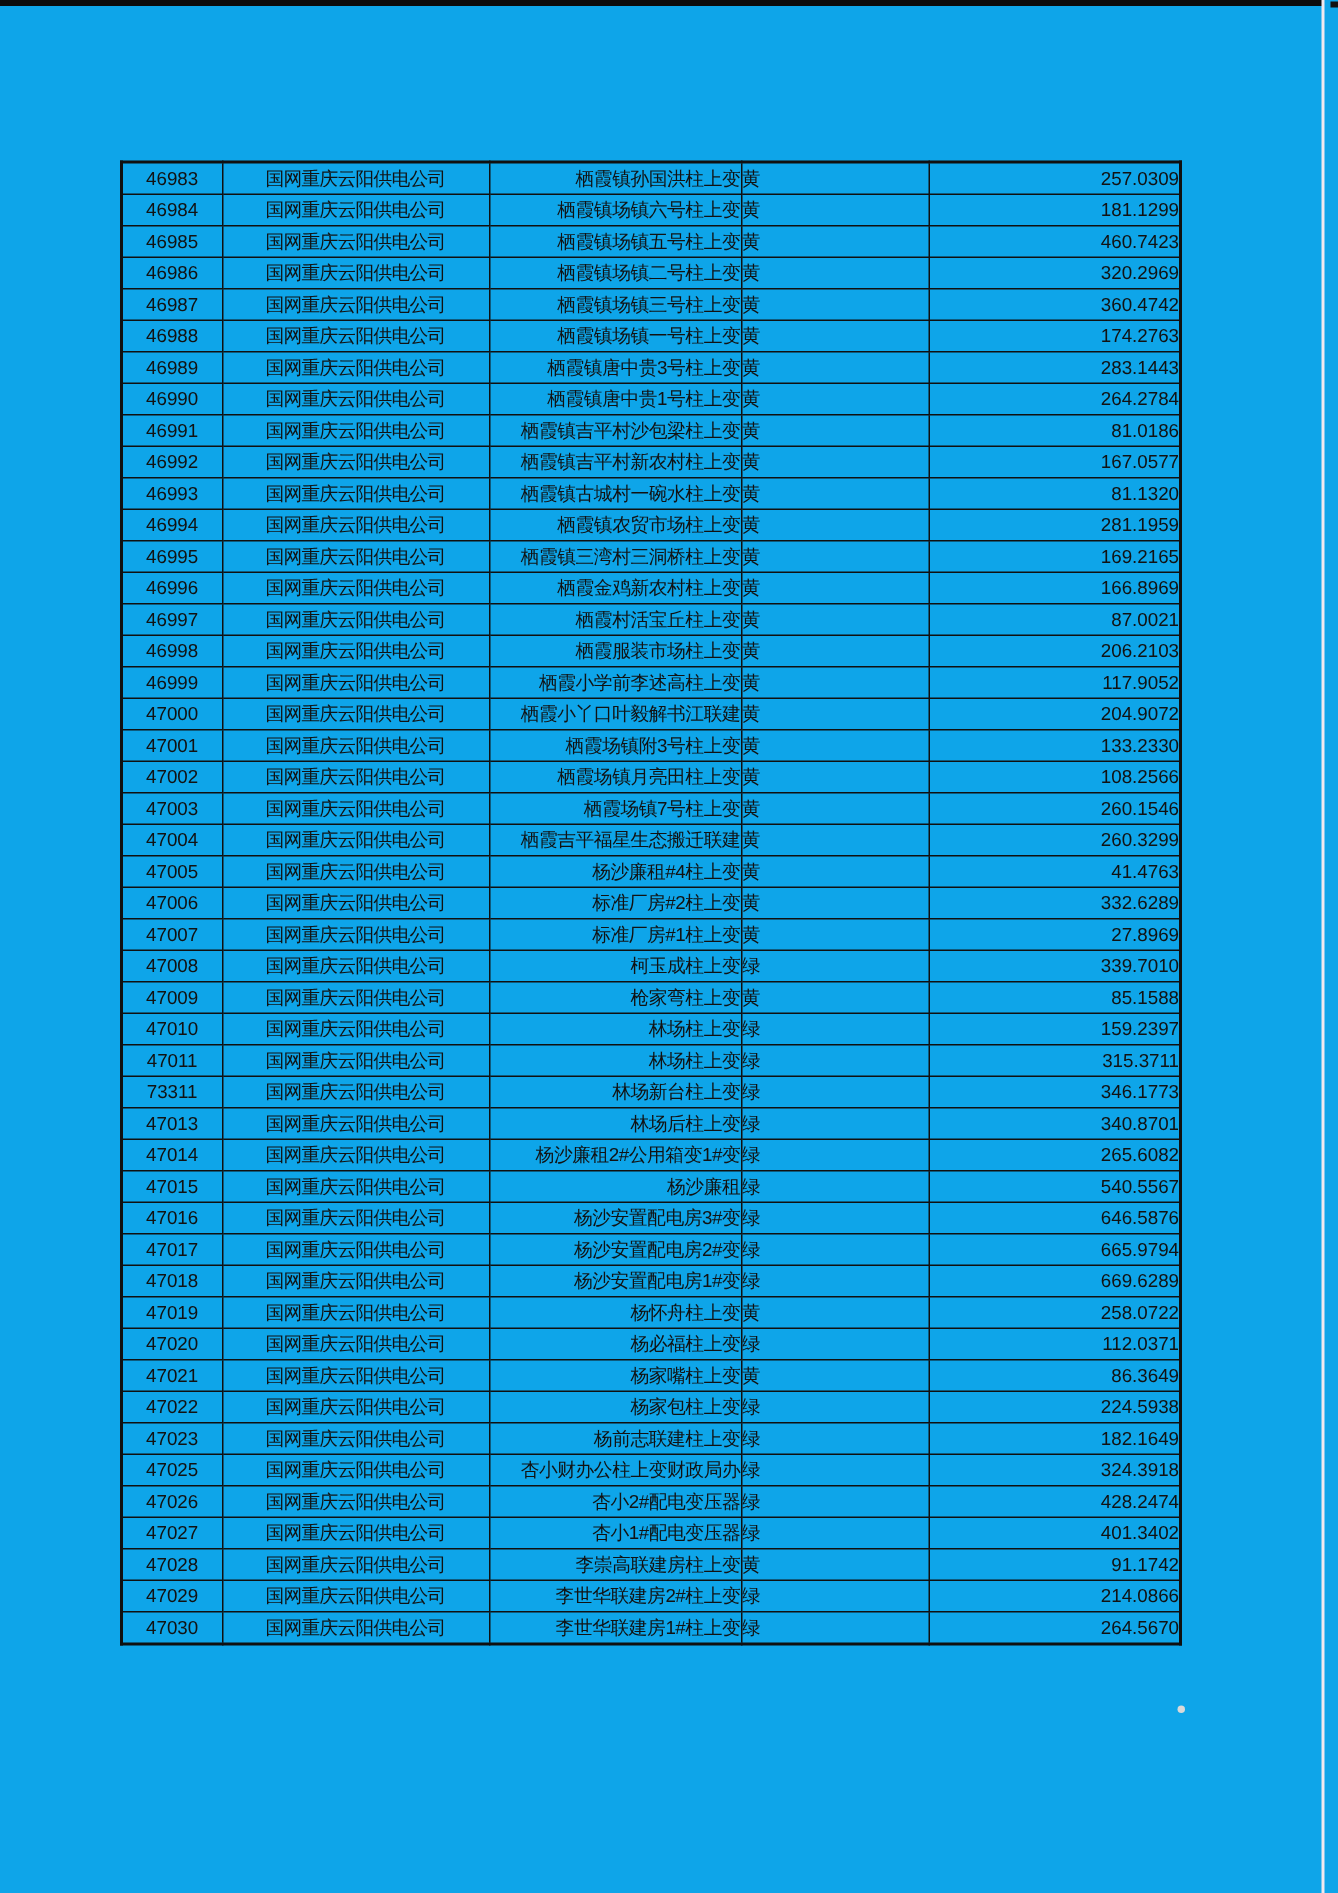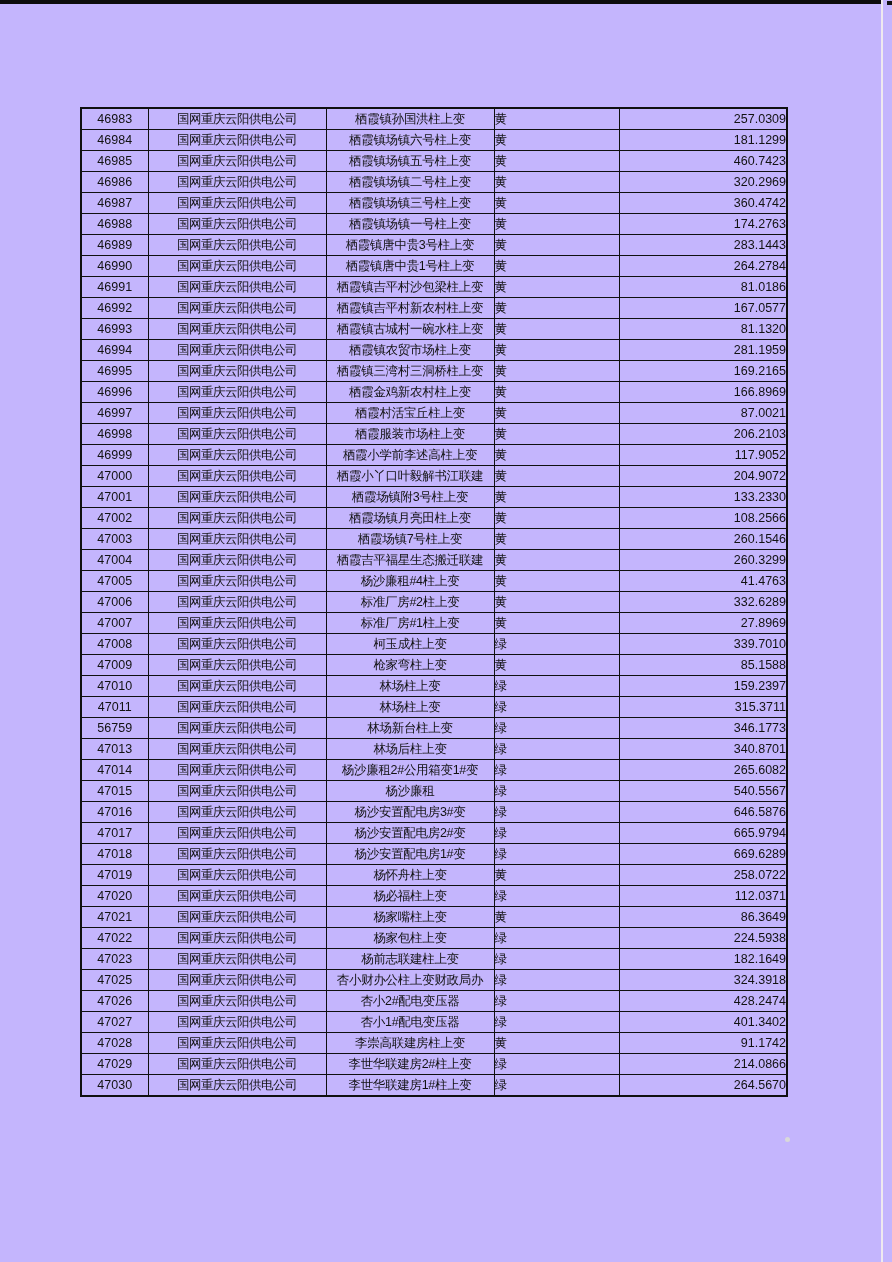--- a/index.html
+++ b/index.html
@@ -5,21 +5,21 @@
   html, body {
     margin: 0;
     padding: 0;
     background: #ffffff;
     font-family: "Liberation Sans", "DejaVu Sans", sans-serif;
   }
   .page {
     position: relative;
     width: 892px;
     height: 1262px;
-    background: #c4b5fd;
+    background: #0ea5e9;
     overflow: hidden;
   }
   
   .scan-topbar {
     position: absolute;
     left: 0; top: 0;
     width: 882px; height: 4px;
     background: #0c0c0c;
   }
   .scan-dot-topright {
@@ -59,21 +59,21 @@
     padding: 0;
     font-size: 12.5px;
     line-height: 20px;
     color: #121212;
     white-space: nowrap;
     overflow: hidden;
     font-weight: 500;
   }
   td.col-id     { text-align: center; }
   td.col-company{ text-align: center; padding-left: 4px; letter-spacing: -0.5px; }
-  td.col-name   { text-align: center; padding-left: 4px; letter-spacing: -0.3px; }
+  td.col-name   { text-align: right; padding-left: 4px; letter-spacing: -0.3px; }
   td.col-status { text-align: left; padding-left: 4px; }
   td.col-value  { text-align: right; font-size: 13px; }
 </style>
 </head>
 <body>
 
 <div class="page">
   <div class="scan-topbar"></div>
   <div class="scan-dot-topright"></div>
   <div class="scan-edge-right"></div>
@@ -286,21 +286,21 @@
             <td class="col-value">159.2397</td>
           </tr>
           <tr>
             <td class="col-id">47011</td>
             <td class="col-company">国网重庆云阳供电公司</td>
             <td class="col-name">林场柱上变</td>
             <td class="col-status">绿</td>
             <td class="col-value">315.3711</td>
           </tr>
           <tr>
-            <td class="col-id">56759</td>
+            <td class="col-id">73311</td>
             <td class="col-company">国网重庆云阳供电公司</td>
             <td class="col-name">林场新台柱上变</td>
             <td class="col-status">绿</td>
             <td class="col-value">346.1773</td>
           </tr>
           <tr>
             <td class="col-id">47013</td>
             <td class="col-company">国网重庆云阳供电公司</td>
             <td class="col-name">林场后柱上变</td>
             <td class="col-status">绿</td>

